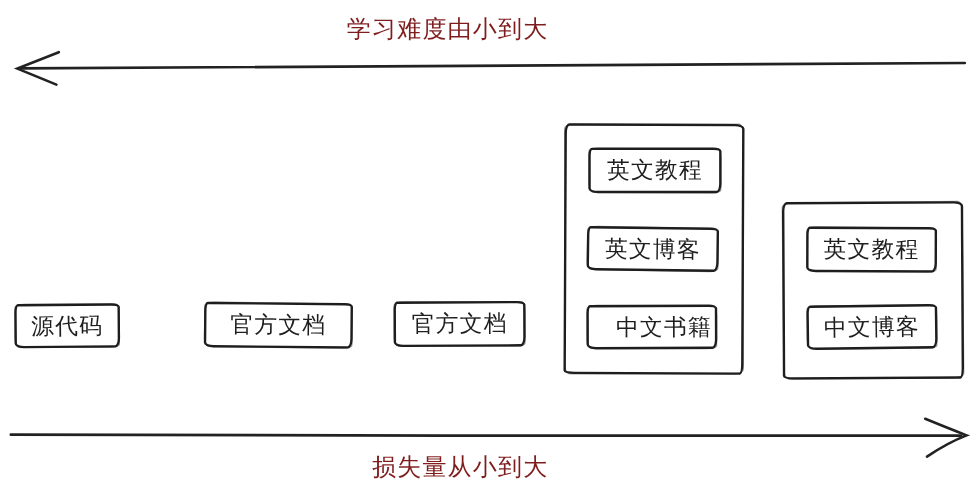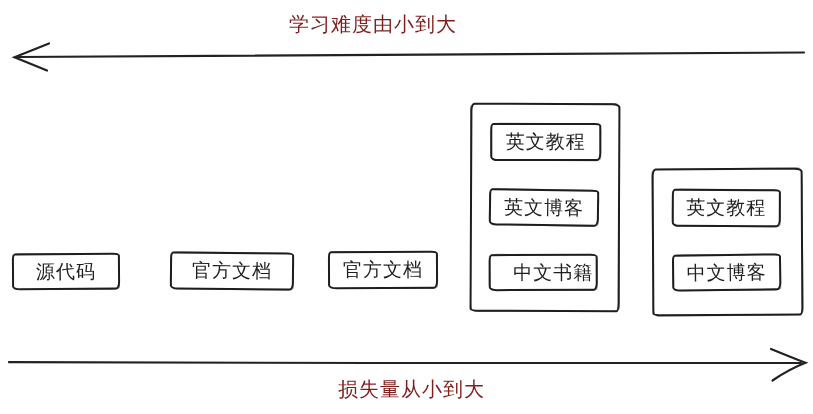--- a/index.html
+++ b/index.html
@@ -77,23 +77,23 @@
       <path d="M 49 43.5 Q 29 51.5 14.5 57.2 Q 28.5 63 47 70.5"></path>
     </g>
     <g>
       <path d="M 9 362.2 C 260 363.8 560 362.4 801 363"></path>
       <path d="M 771 349 Q 793 358 805.5 362.8 Q 789.5 369 772.5 380.5"></path>
     </g>
   </svg>
 
   <div class="axis-label" style="left:289px;top:11px;">学习难度由小到大</div>
 
-  <div class="axis-label" style="left:310px;top:376px;margin-left:28px;">损失量从小到大</div>
+  <div class="axis-label" style="left:310px;top:376px;">损失量从小到大</div>
 
-  <div class="sketch-box r1" style="left:12px;top:253px;width:108px;height:37px;align-items:center;">
+  <div class="sketch-box r1" style="left:12px;top:253px;width:88px;height:37px;align-items:center;">
     <span>源代码</span>
   </div>
 
   <div class="sketch-box r2" style="left:170px;top:252px;width:124px;height:38px;">
     <span>官方文档</span>
   </div>
 
   <div class="sketch-box r3" style="left:328px;top:251px;width:110px;height:38px;">
     <span>官方文档</span>
   </div>

